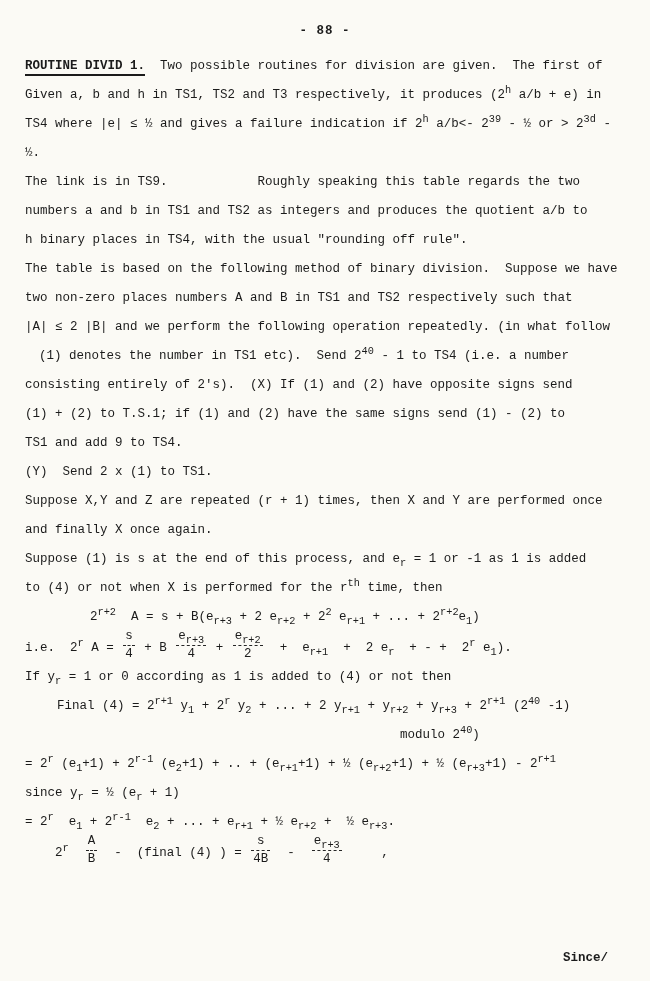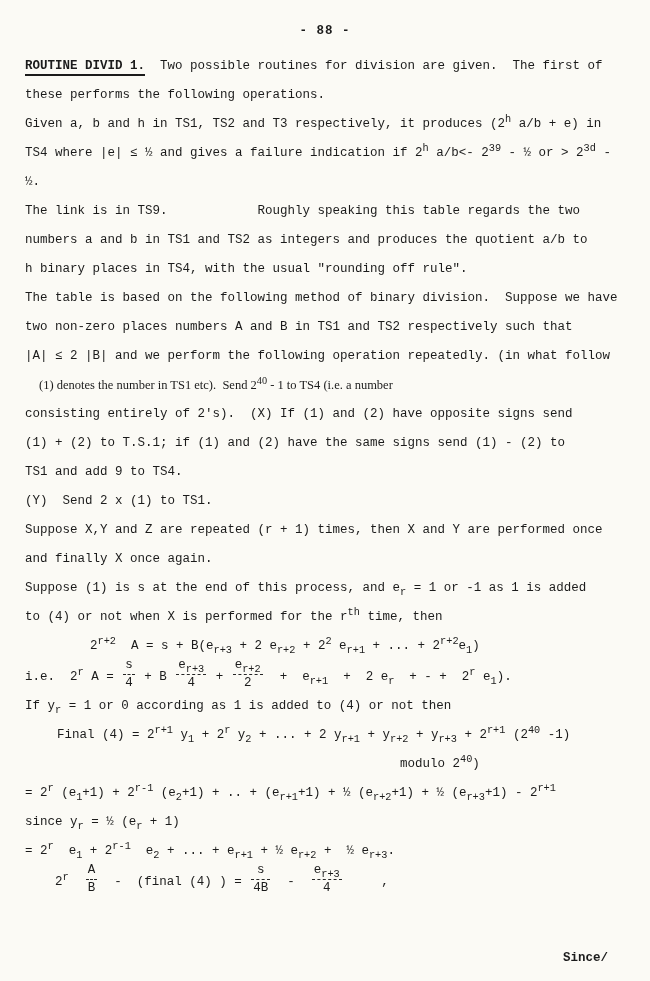--- a/index.html
+++ b/index.html
@@ -70,30 +70,29 @@
     text-align: right;
   }
 </style>
 </head>
 <body>
 
 <div class="sheet">
   <div class="pagenum">- 88 -</div>
   <div class="content">
       <div class="line"><span class="underline">ROUTINE DIVID 1.</span>  Two possible routines for division are given.  The first of</div>
-      <div class="line">these performs the following operations.</div>
       <div class="line">Given a, b and h in TS1, TS2 and T3 respectively, it produces (2<span class="sup">h</span> a/b + e) in</div>
       <div class="line">TS4 where |e| ≤ ½ and gives a failure indication if 2<span class="sup">h</span> a/b&lt;- 2<span class="sup">39</span> - ½ or &gt; 2<span class="sup">3d</span> - ½.</div>
       <div class="line">The link is in TS9.            Roughly speaking this table regards the two</div>
       <div class="line">numbers a and b in TS1 and TS2 as integers and produces the quotient a/b to</div>
       <div class="line">h binary places in TS4, with the usual "rounding off rule".</div>
       <div class="line">The table is based on the following method of binary division.  Suppose we have</div>
       <div class="line">two non-zero places numbers A and B in TS1 and TS2 respectively such that</div>
       <div class="line">|A| ≤ 2 |B| and we perform the following operation repeatedly. (in what follow</div>
-      <div class="line" style="padding-left: 14px; font-family: Liberation Serif, serif;">(1) denotes the number in TS1 etc).  Send 2<span class="sup">40</span> - 1 to TS4 (i.e. a number</div>
+      <div class="line" style="padding-left: 14px;">(1) denotes the number in TS1 etc).  Send 2<span class="sup">40</span> - 1 to TS4 (i.e. a number</div>
       <div class="line">consisting entirely of 2's).  (X) If (1) and (2) have opposite signs send</div>
       <div class="line">(1) + (2) to T.S.1; if (1) and (2) have the same signs send (1) - (2) to</div>
       <div class="line">TS1 and add 9 to TS4.</div>
       <div class="line">(Y)  Send 2 x (1) to TS1.</div>
       <div class="line">Suppose X,Y and Z are repeated (r + 1) times, then X and Y are performed once</div>
       <div class="line">and finally X once again.</div>
       <div class="line">Suppose (1) is s at the end of this process, and e<span class="sub">r</span> = 1 or -1 as 1 is added</div>
       <div class="line">to (4) or not when X is performed for the r<span class="sup">th</span> time, then</div>
       <div class="line" style="padding-left: 65px;">2<span class="sup">r+2</span>  A = s + B(e<span class="sub">r+3</span> + 2 e<span class="sub">r+2</span> + 2<span class="sup">2</span> e<span class="sub">r+1</span> + ... + 2<span class="sup">r+2</span>e<span class="sub">1</span>)</div>
       <div class="line">i.e.  2<span class="sup">r</span> A = <span class="frac"><span class="num">s</span><span class="fbar"></span><span class="den">4</span></span> + B <span class="frac"><span class="num">e<span class="sub">r+3</span></span><span class="fbar"></span><span class="den">4</span></span> + <span class="frac"><span class="num">e<span class="sub">r+2</span></span><span class="fbar"></span><span class="den">2</span></span>  +  e<span class="sub">r+1</span>  +  2 e<span class="sub">r</span>  + - +  2<span class="sup">r</span> e<span class="sub">1</span>).</div>

